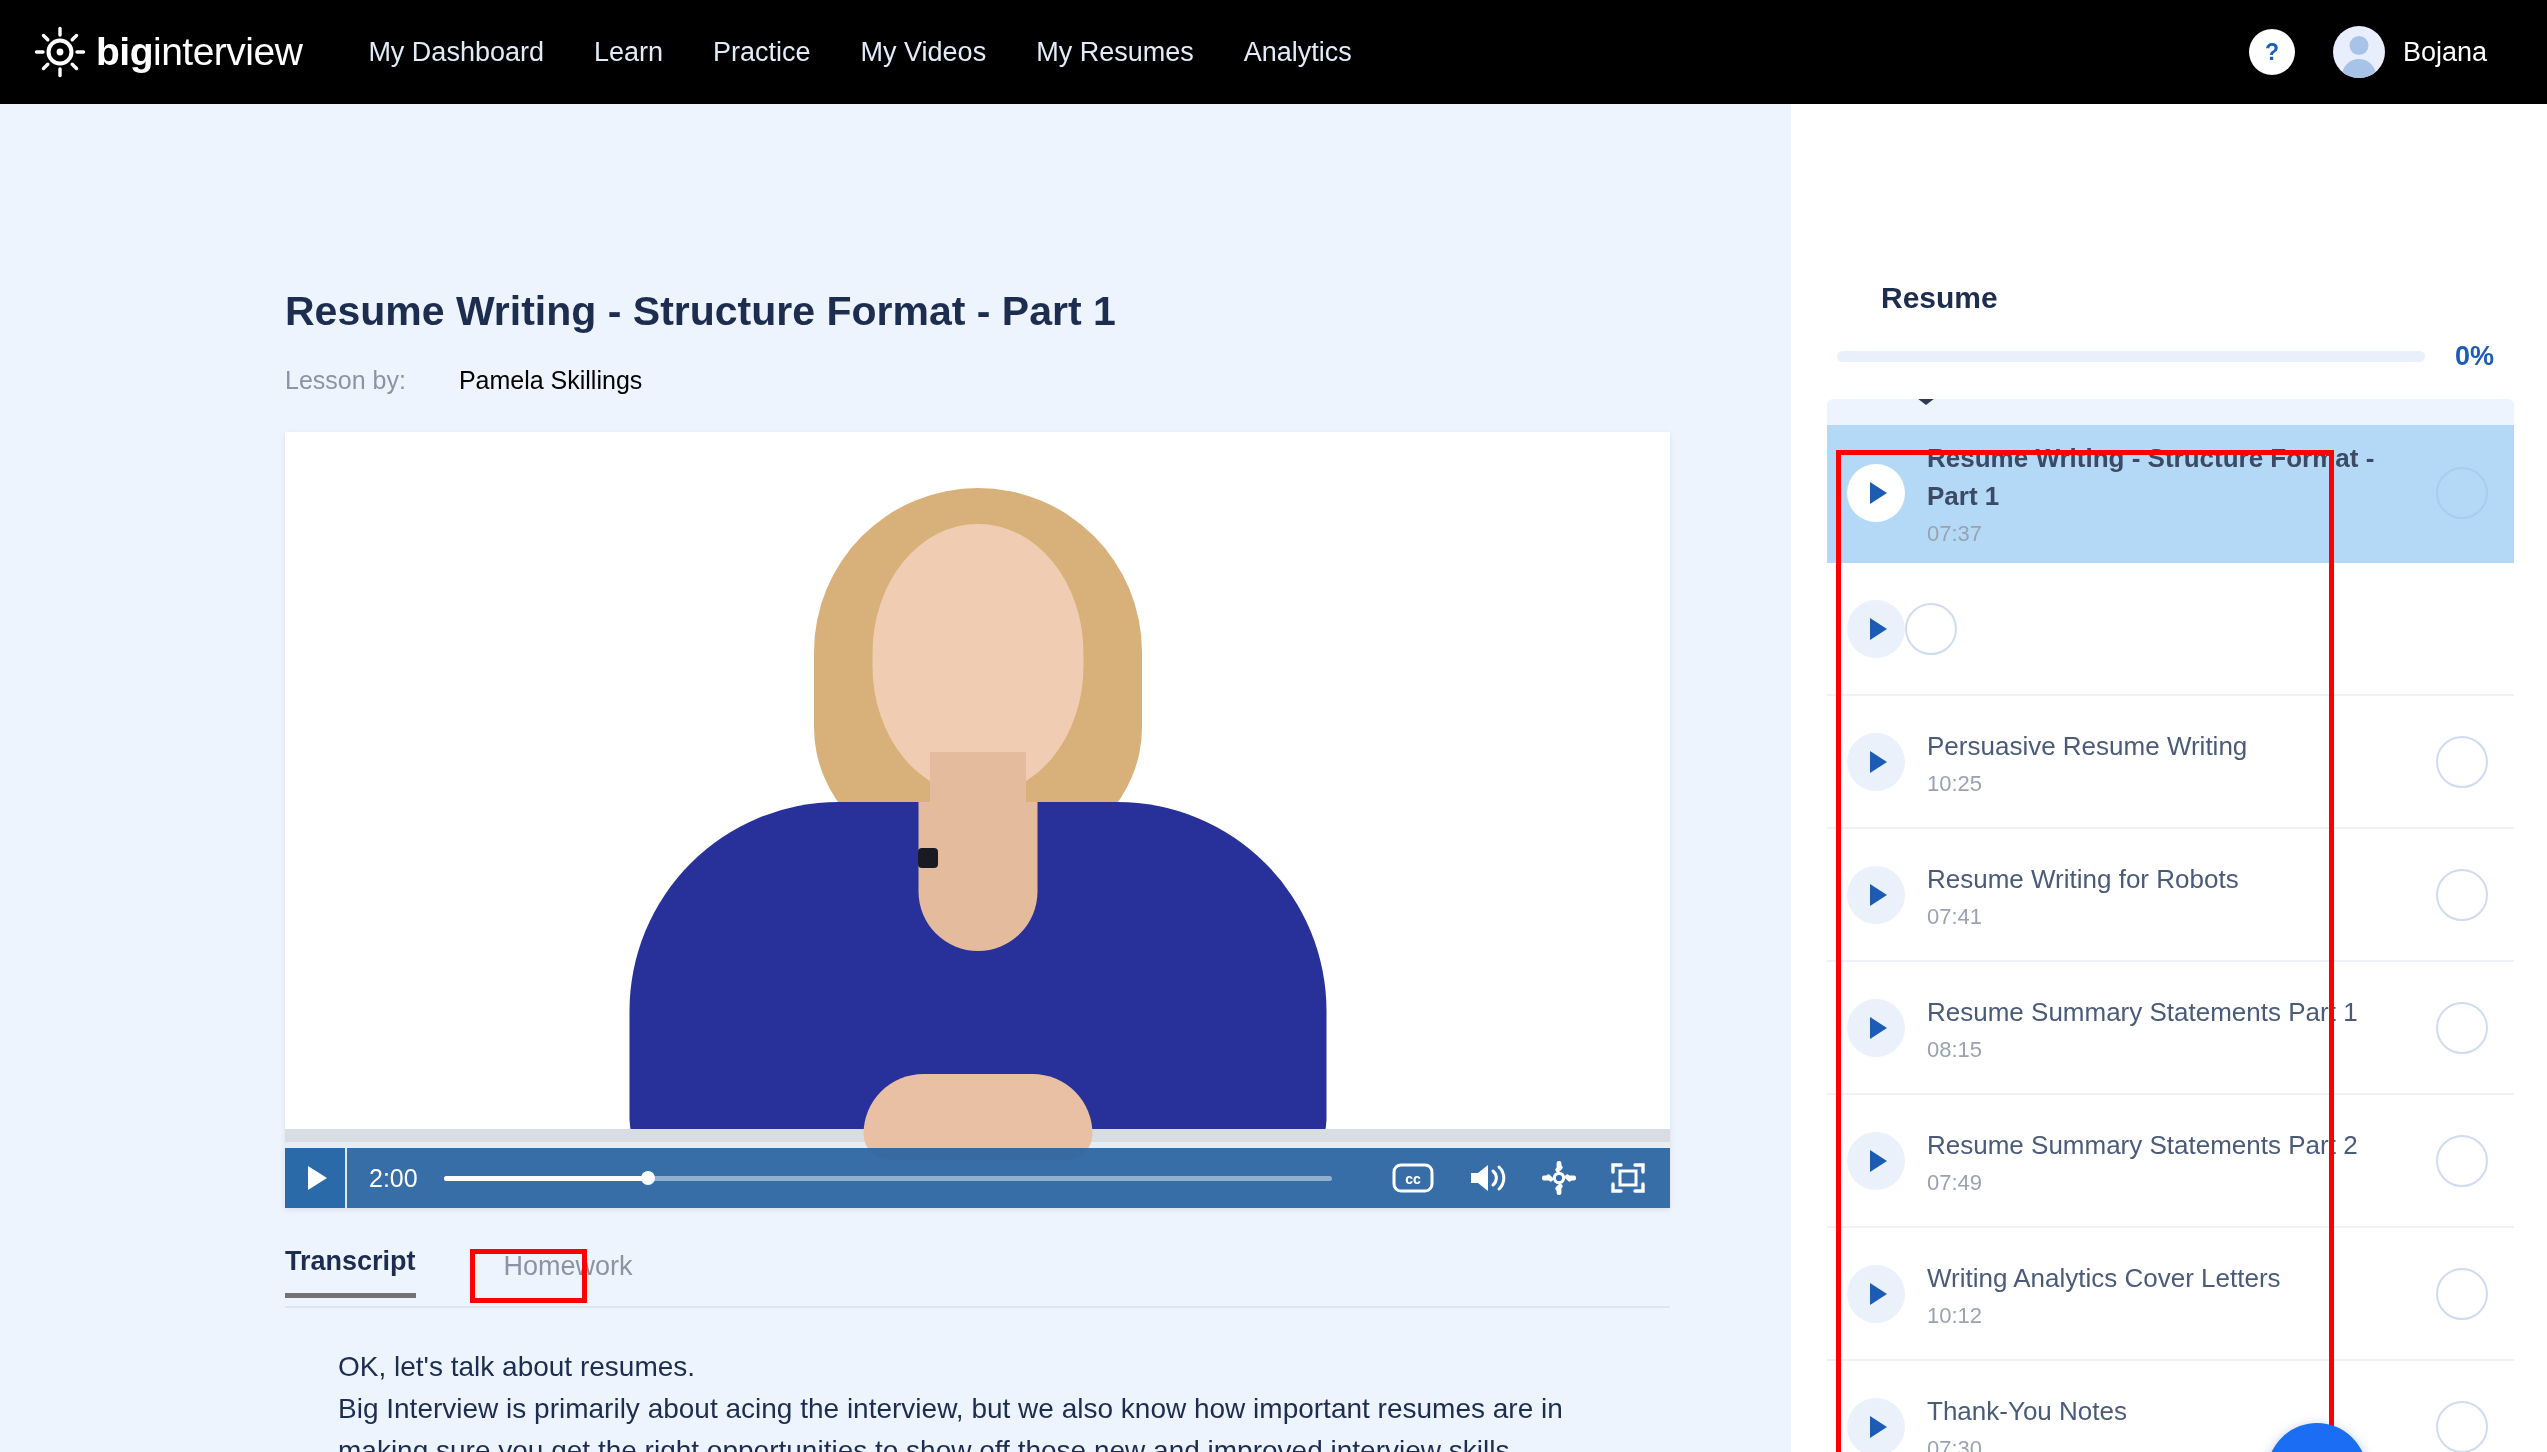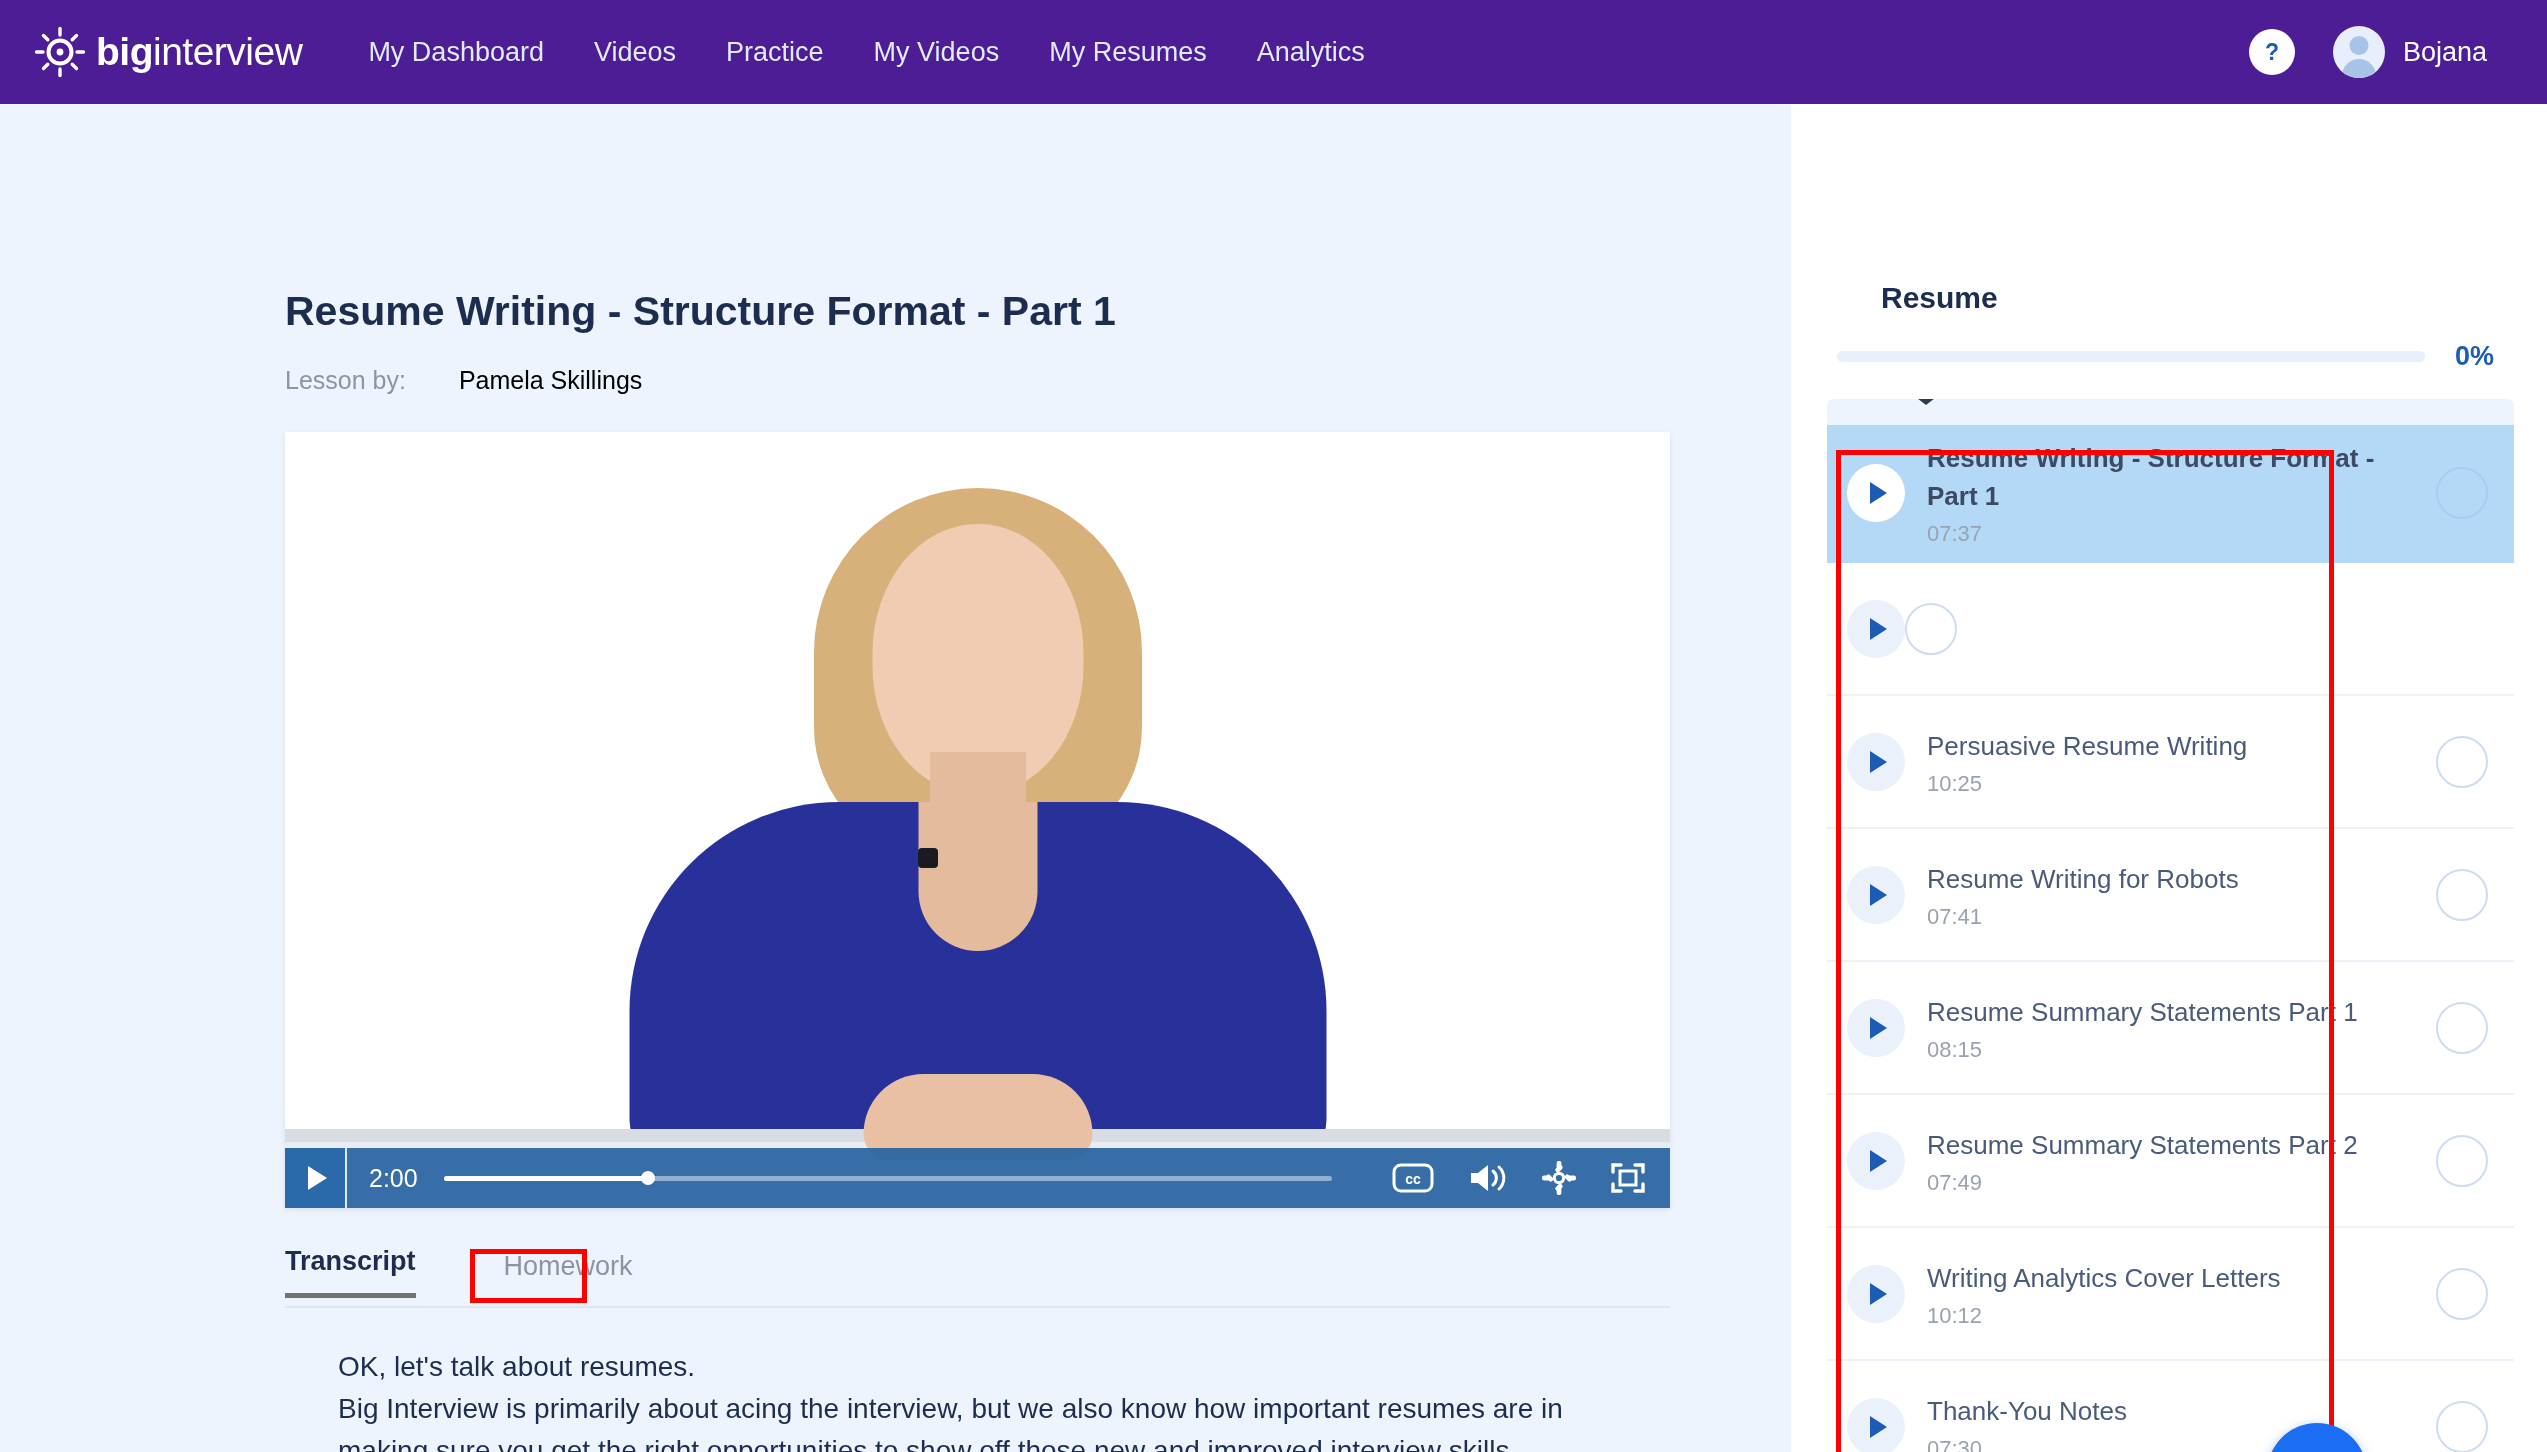--- a/index.html
+++ b/index.html
@@ -7,21 +7,21 @@
     width: 2547px; height: 1453px;
     font-family: "Liberation Sans", sans-serif;
     background: #ffffff;
     overflow: hidden;
   }
 
   
   .topnav {
     position: absolute; left: 0; top: 0;
     width: 2547px; height: 104px;
-    background: #4c1d95;
+    background: #000000;
     display: flex; align-items: center;
   }
   .logo-wrap { display: flex; align-items: center; margin-left: 34px; }
   .logo-mark { width: 52px; height: 52px; margin-right: 10px; flex: 0 0 auto; }
   .logo-text { font-size: 39px; color: #ffffff; letter-spacing: -0.5px; white-space: nowrap; }
   .logo-text b { font-weight: 700; }
   .logo-text span.light { font-weight: 400; }
 
   .nav-items { display: flex; align-items: center; margin-left: 66px; }
   .nav-item {
@@ -240,21 +240,21 @@
         <line x1="38.2" y1="38.2" x2="42.5" y2="42.5"></line>
         <line x1="42.5" y1="9.5" x2="38.2" y2="13.8"></line>
         <line x1="13.8" y1="38.2" x2="9.5" y2="42.5"></line>
       </g>
     </svg>
     <div class="logo-text"><b>big</b><span class="light">interview</span></div>
   </div>
 
   <div class="nav-items">
     <div class="nav-item">My Dashboard</div>
-    <div class="nav-item">Videos</div>
+    <div class="nav-item">Learn</div>
     <div class="nav-item">Practice</div>
     <div class="nav-item">My Videos</div>
     <div class="nav-item">My Resumes</div>
     <div class="nav-item">Analytics</div>
   </div>
 
   <div class="nav-right">
     <div class="help-btn">?</div>
     <div class="avatar"></div>
     <div class="username">Bojana</div>

